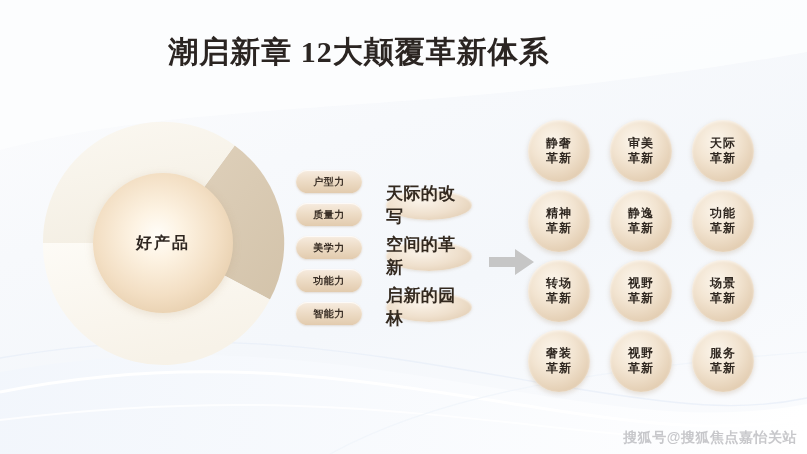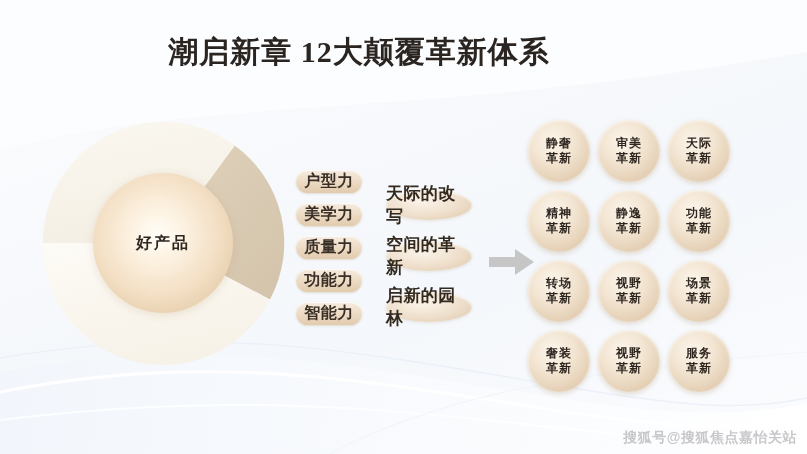--- a/index.html
+++ b/index.html
@@ -92,21 +92,21 @@
   .pill {
     width: 66px;
     height: 23px;
     margin-bottom: 10px;
     border-radius: 12px;
     background: linear-gradient(180deg, #f7ece0 0%, #eddcc6 48%, #e2cbae 100%);
     box-shadow: inset 0 1px 1px rgba(255,255,255,0.85), 0 1px 2px rgba(170,140,105,0.25);
     display: flex;
     align-items: center;
     justify-content: center;
-    font-size: 16px;
+    font-size: 10px;
     font-weight: bold;
     color: #3a2f26;
     letter-spacing: 0.5px;
   }
 
   
   .ellipse-col {
     position: absolute;
     left: 386px;
     top: 190px;
@@ -137,20 +137,21 @@
   }
 
   
   .circle-grid {
     position: absolute;
     left: 528px;
     top: 120px;
     display: grid;
     grid-template-columns: repeat(3, 70px);
     grid-template-rows: repeat(4, 70px);
+    column-gap: 12px;
     row-gap: -2px;
   }
   .grid-circle {
     width: 62px;
     height: 62px;
     border-radius: 50%;
     background: radial-gradient(circle at 40% 34%, #fcf6ec 0%, #f2e4d1 40%, #e2ccb0 78%, #d5bb9c 100%);
     box-shadow: inset 0 1px 3px rgba(255,255,255,0.7), 0 2px 5px rgba(175,148,115,0.3);
     display: flex;
     flex-direction: column;
@@ -229,22 +230,22 @@
 
       <path d="M125,125 L5,125 A120,120 0 0 0 231.9,181.5 Z" fill="url(#segC)"></path>
     </svg>
     <div class="donut-core">
       <span class="donut-core-label">好产品</span>
     </div>
   </div>
 
   <div class="pill-col">
     <div class="pill">户型力</div>
+    <div class="pill">质量力</div>
     <div class="pill">美学力</div>
-    <div class="pill">质量力</div>
     <div class="pill">功能力</div>
     <div class="pill">智能力</div>
   </div>
 
   <div class="ellipse-col">
     <div class="ellipse">天际的改写</div>
     <div class="ellipse">空间的革新</div>
     <div class="ellipse">启新的园林</div>
   </div>
 

